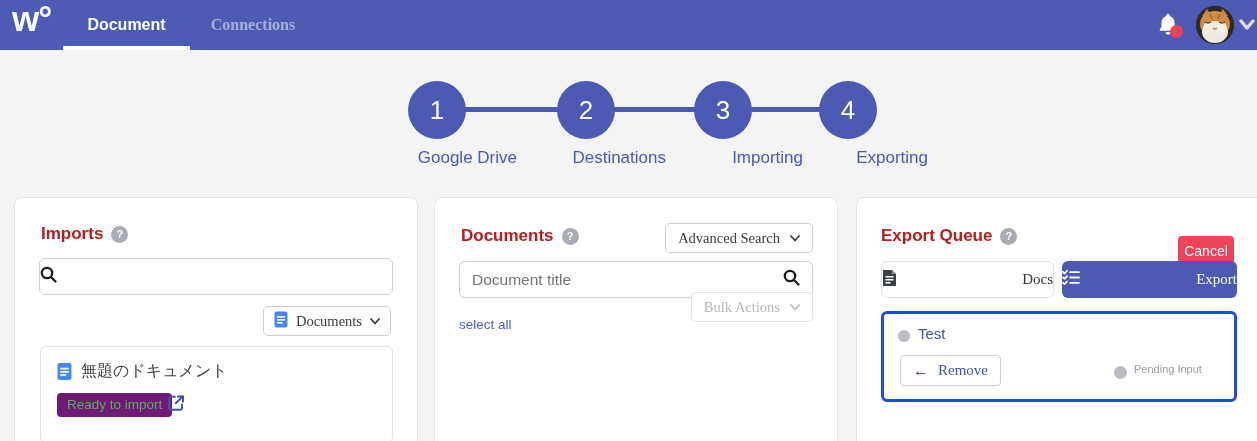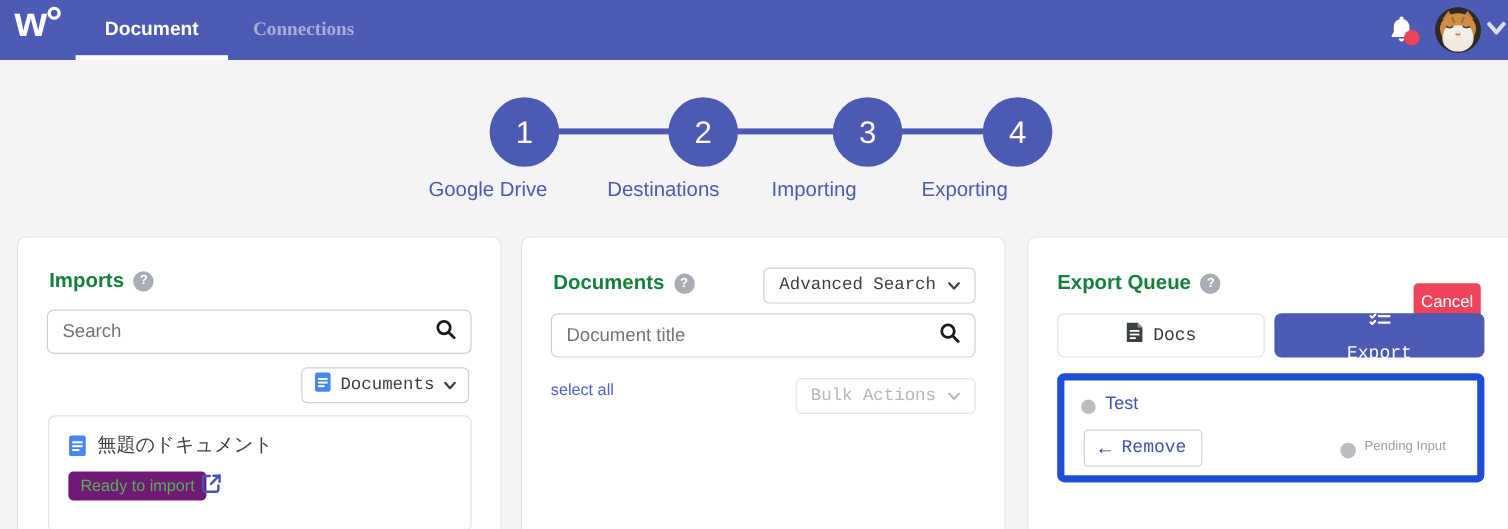--- a/index.html
+++ b/index.html
@@ -14,59 +14,59 @@
   .tab-conn { left:198px; width:110px; color:rgba(255,255,255,0.5);font-family:Liberation Serif, serif; }
   .tab-underline { position:absolute; left:0; bottom:0; width:100%; height:4px; background:#fff; }
   .bell-wrap { position:absolute; left:1155px; top:11px; width:30px; height:30px; }
   .bell-dot { position:absolute; left:15px; top:14px; width:13px; height:13px; border-radius:50%; background:#ee4358; }
   .avatar { position:absolute; left:1196px; top:6px; width:38px; height:38px; border-radius:50%; overflow:hidden; background:#2e2a25; }
   .nav-chevron { position:absolute; left:1239px; top:17px; }
 
   
   .step-line { position:absolute; left:437px; top:107px; width:411px; height:5px; background:#4c5ab4; }
   .step-circle { position:absolute; top:81px; width:58px; height:58px; border-radius:50%; background:#4c5ab4; color:#fff; font-size:26px; display:flex; align-items:center; justify-content:center; }
-  .step-label { position:absolute; top:148px; width:160px; text-align:left; font-size:17px; color:#4c5ab4; }
+  .step-label { position:absolute; top:148px; width:160px; text-align:right; font-size:17px; color:#4c5ab4; }
 
   
   .panel { position:absolute; top:197px; height:290px; background:#fff; border:1px solid #e3e4e8; border-radius:8px; }
   .panel-left  { left:14px;  width:404px; }
   .panel-mid   { left:434px; width:404px; }
   .panel-right { left:856px; width:470px; }
 
   .title-row { position:absolute; display:flex; align-items:center; gap:8px; }
-  .panel-title { font-size:17px; font-weight:700; color:#15803d; }
+  .panel-title { font-size:17px; font-weight:700; color:#b91c1c; }
   .help-ic { width:17px; height:17px; border-radius:50%; background:#a9acb3; color:#fff; font-size:11px; font-weight:700; display:flex; align-items:center; justify-content:center; }
 
   .search-box { position:absolute; height:37px; border:1px solid #ced0d6; border-radius:6px; background:#fff; display:flex; align-items:center; }
   .search-box input { flex:1; min-width:0; border:0; outline:0; background:transparent; padding:0 12px; font-size:15.5px; color:#33363b; font-family:"Liberation Sans", sans-serif; }
   .search-box input::placeholder { color:#71757c; opacity:1; }
   .search-box .mag { margin-right:12px; flex:0 0 auto; }
 
-  .btn { display:flex; align-items:center; justify-content:center; background:#fff; border:1px solid #ced0d6; border-radius:5px; cursor:pointer; font-family:Liberation Mono, monospace; }
+  .btn { display:flex; align-items:center; justify-content:space-between; background:#fff; border:1px solid #ced0d6; border-radius:5px; cursor:pointer; font-family:Liberation Serif, serif; }
 
   
   .doc-filter { position:absolute; right:26px; top:108px; height:30px; padding:0 10px; gap:8px; font-size:14.5px; color:#3a3d42; }
   .import-card { position:absolute; left:25px; top:148px; width:353px; height:97px; border:1px solid #e0e2e6; border-radius:6px; background:#fff; }
   .item-title { position:absolute; left:40px; top:14px; font-size:16px; color:#3c3f44; }
   .item-docic { position:absolute; left:16px; top:15px; }
   .badge-green { position:absolute; left:16px; top:46px; height:24px; line-height:24px; padding:0 10px; background:#701a75; color:#55b05c; font-size:13.5px; border-radius:4px; }
   .ext-link { position:absolute; left:126px; top:47px; cursor:pointer; }
   .import-btn { position:absolute; right:17px; top:43px; height:31px; padding:0 12px; gap:9px; font-size:15px; color:#4353b4; border-color:#c9cfdf; border-radius:4px; }
   .arrow-glyph { color:#283593; font-weight:700; font-size:16px; }
 
   
   .adv-btn { position:absolute; right:24px; top:25px; height:30px; padding:0 12px; gap:10px; font-size:14.5px; color:#3a3d42; }
   .select-all { position:absolute; left:24px; top:119px; font-size:13.5px; color:#4c5fd0; cursor:pointer; }
-  .bulk-btn { position:absolute; right:24px; top:117px; height:30px; padding:4px 12px; gap:10px; font-size:14.5px; color:#b4b7bd; border-color:#e2e3e7; }
+  .bulk-btn { position:absolute; right:24px; top:94px; height:30px; padding:4px 12px; gap:10px; font-size:14.5px; color:#b4b7bd; border-color:#e2e3e7; }
 
   
   .cancel-btn { position:absolute; left:321px; top:25px; width:56px; height:29px; background:#ee4358; border:0; border-radius:4px; color:#fff; font-size:14px;margin-top:13px; }
   .docs-btn { position:absolute; left:24px; top:63px; width:173px; height:37px; gap:8px; font-size:15px; color:#35383d; border-color:#e0e2e6; border-radius:6px; }
-  .export-btn { position:absolute; left:205px; top:63px; width:175px; height:37px; gap:10px; font-size:15px; color:#fff; background:#4c5ab4; border:0; border-radius:6px;flex-direction:column; }
-  .queue-card { position:absolute; left:24px; top:113px; width:356px; height:91px; border:6px solid #1d4ed8; border-radius:6px; background:#fff; }
+  .export-btn { position:absolute; left:205px; top:63px; width:175px; height:37px; gap:10px; font-size:15px; color:#fff; background:#4c5ab4; border:0; border-radius:6px; }
+  .queue-card { position:absolute; left:24px; top:113px; width:356px; height:91px; border:3px solid #1d4ed8; border-radius:6px; background:#fff; }
   .gray-dot { position:absolute; width:12px; height:12px; border-radius:50%; background:#babcc1; }
   .q-name { position:absolute; left:34px; top:11px; font-size:15px; color:#4353b4; }
   .remove-btn { position:absolute; left:16px; top:41px; height:31px; padding:0 12px; gap:9px; font-size:15px; color:#4353b4; border-color:#ced0d6; border-radius:4px; }
   .pend-text { position:absolute; left:250px; top:49px; font-size:11px; color:#9b9ea5; }
 </style>
 </head>
 <body>
 
 <div class="frame">
 
@@ -136,21 +136,20 @@
     <div class="step-label" style="left:768px;">Exporting</div>
   </div>
 
   <section class="panel panel-left">
     <div class="title-row" style="left:26px; top:26px;">
       <span class="panel-title">Imports</span>
       <span class="help-ic">?</span>
     </div>
 
     <div class="search-box" style="left:24px; top:60px; width:354px;">
-      <input type="text" placeholder="Search" style="">
       <span class="mag">
         <svg width="17" height="17" viewBox="0 0 17 17" fill="none">
           <circle cx="7" cy="7" r="5.2" stroke="#1a1c1f" stroke-width="2.3"></circle>
           <line x1="11" y1="11" x2="15.5" y2="15.5" stroke="#1a1c1f" stroke-width="2.3" stroke-linecap="round"></line>
         </svg>
       </span>
     </div>
 
     <div class="btn doc-filter">
       <span>

